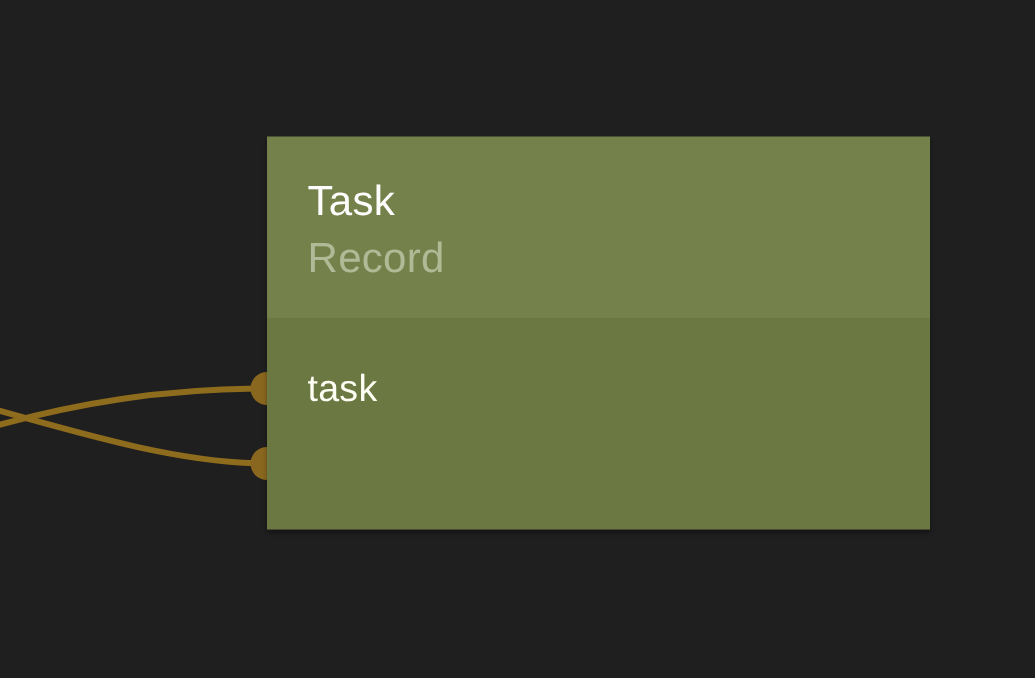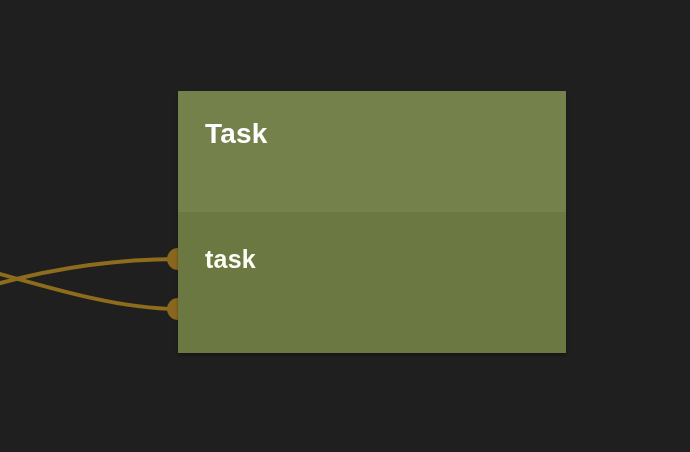--- a/index.html
+++ b/index.html
@@ -36,25 +36,24 @@
     stroke-width: 4;
     stroke-linecap: round;
   }
   svg.wire-layer circle.port {
     fill: var(--port-color);
     stroke: none;
   }
   .node {
     position: absolute;
     left: 178px; top: 91px;
-    width: 388px; height: 262px;
+    width: 442px; height: 262px;
     z-index: 2;
     box-shadow: 0 2px 3px rgba(0,0,0,0.35);
     cursor: default;
-    font-weight: bold;
   }
   .node-header {
     height: 121px;
     background: var(--node-header);
     padding: 24px 0 0 27px;
   }
   .node-title {
     font-size: 28px;
     line-height: 38px;
     color: var(--title-color);
@@ -91,20 +90,21 @@
   <svg class="wire-layer" viewBox="0 0 690 452" xmlns="http://www.w3.org/2000/svg">
     <path class="wire" d="M -14 287 C 52 268, 112 259, 178 259"></path>
     <path class="wire" d="M -14 270 C 60 291, 122 309, 178 309"></path>
     <circle class="port" cx="178" cy="259" r="11"></circle>
     <circle class="port" cx="178" cy="309" r="11"></circle>
   </svg>
 
   <div class="node">
     <div class="node-header">
       <div class="node-title">Task</div>
+      <div class="node-subtitle">Record</div>
     </div>
     <div class="node-body">
       <div class="field-row">
         <span class="field-label">task</span>
       </div>
     </div>
   </div>
 
 </div>
 

